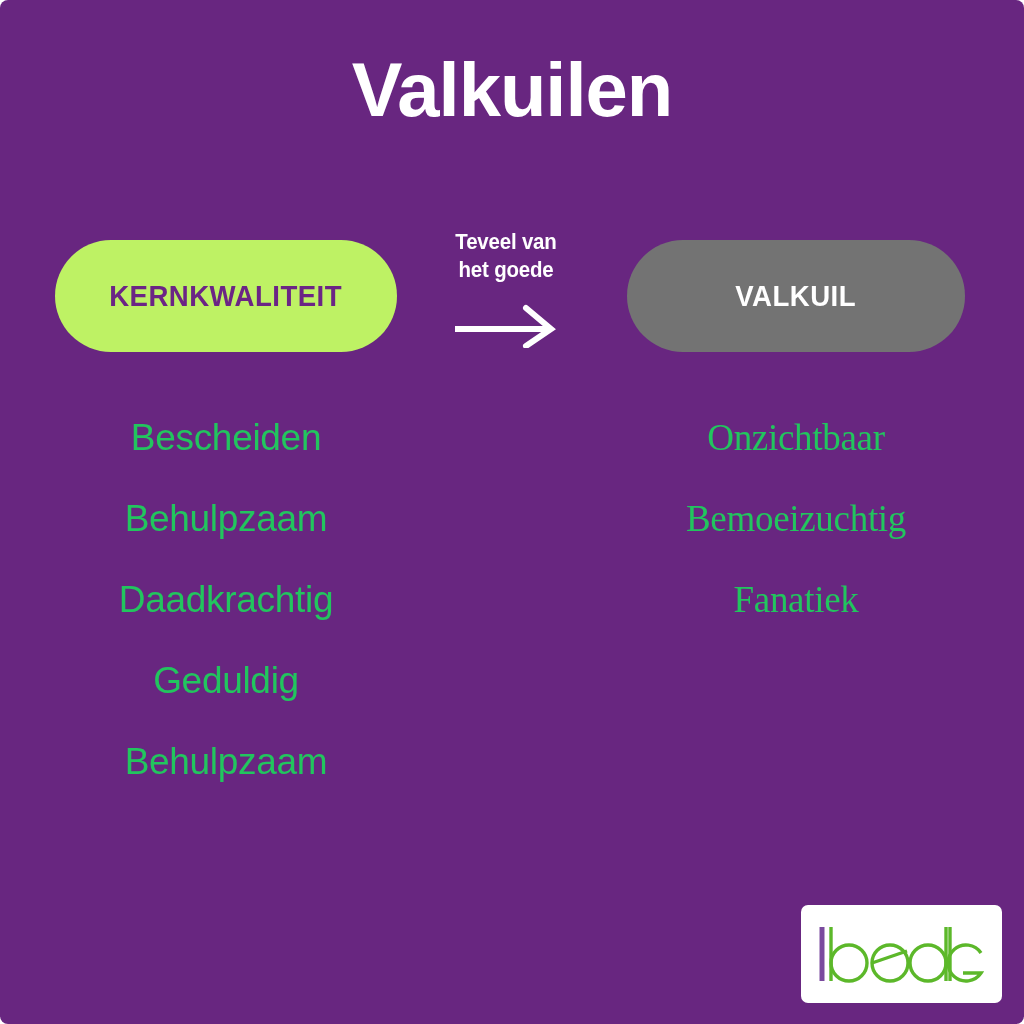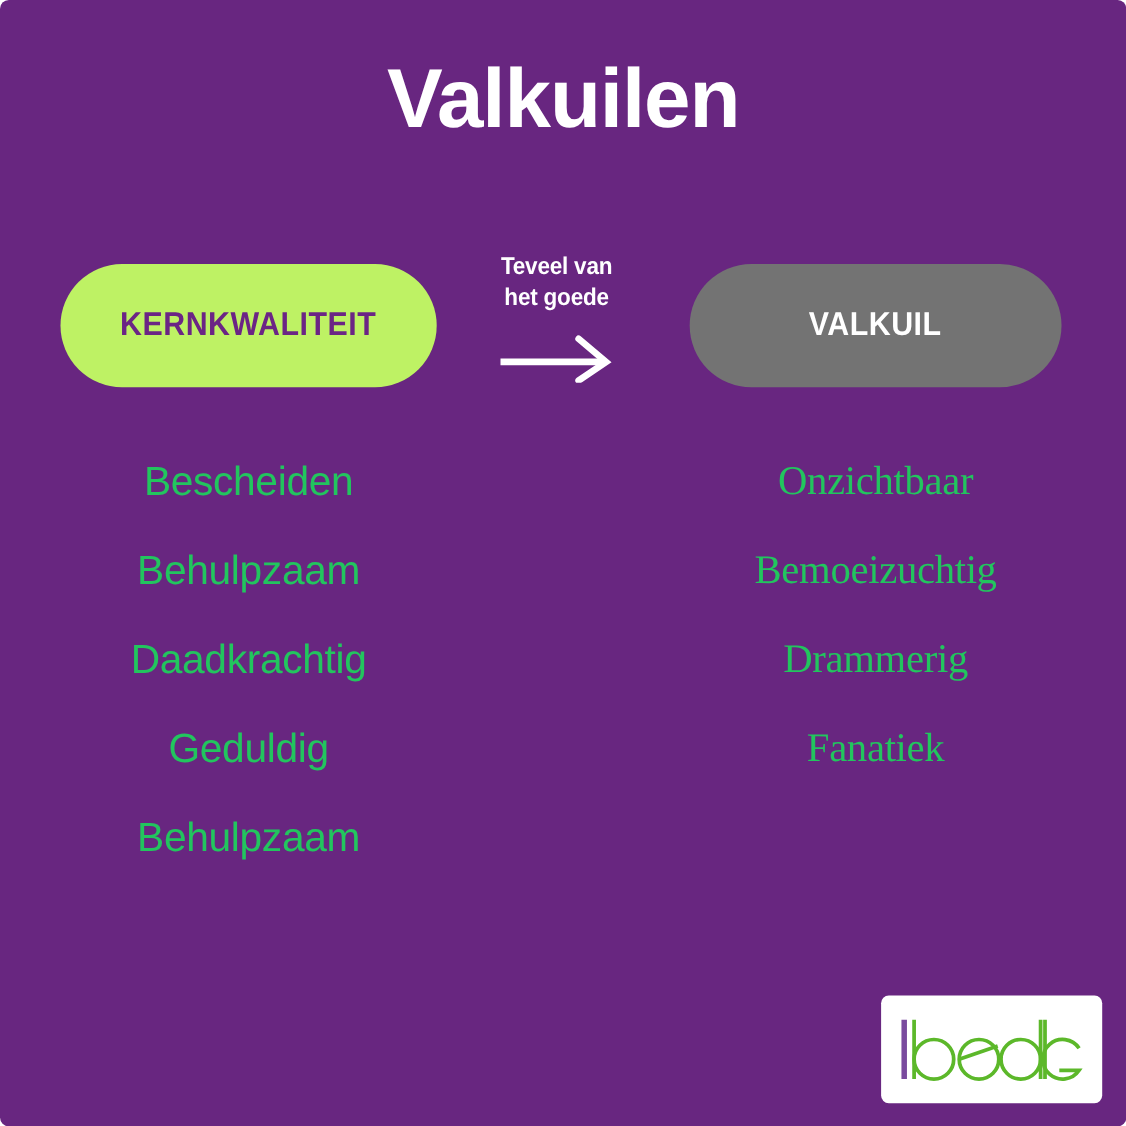--- a/index.html
+++ b/index.html
@@ -154,21 +154,20 @@
     <div class="word-item">Bescheiden</div>
     <div class="word-item">Behulpzaam</div>
     <div class="word-item">Daadkrachtig</div>
     <div class="word-item">Geduldig</div>
     <div class="word-item">Behulpzaam</div>
   </div>
 
   <div class="word-col" id="col-valkuilen">
     <div class="word-item">Onzichtbaar</div>
     <div class="word-item">Bemoeizuchtig</div>
-    <div class="word-item">Drammerig</div>
     <div class="word-item">Fanatiek</div>
   </div>
 
   <div id="logo-box">
     <svg id="logo-mark" width="168" height="66" viewBox="0 0 168 66" fill="none" aria-hidden="true">
 
       <line x1="4" y1="6" x2="4" y2="60" stroke="#7a4a9e" stroke-width="5"></line>
 
       <line x1="13" y1="6" x2="13" y2="60" stroke="#5cb82a" stroke-width="3.4"></line>
       <circle cx="31" cy="42" r="18" stroke="#5cb82a" stroke-width="3.4" fill="none"></circle>

